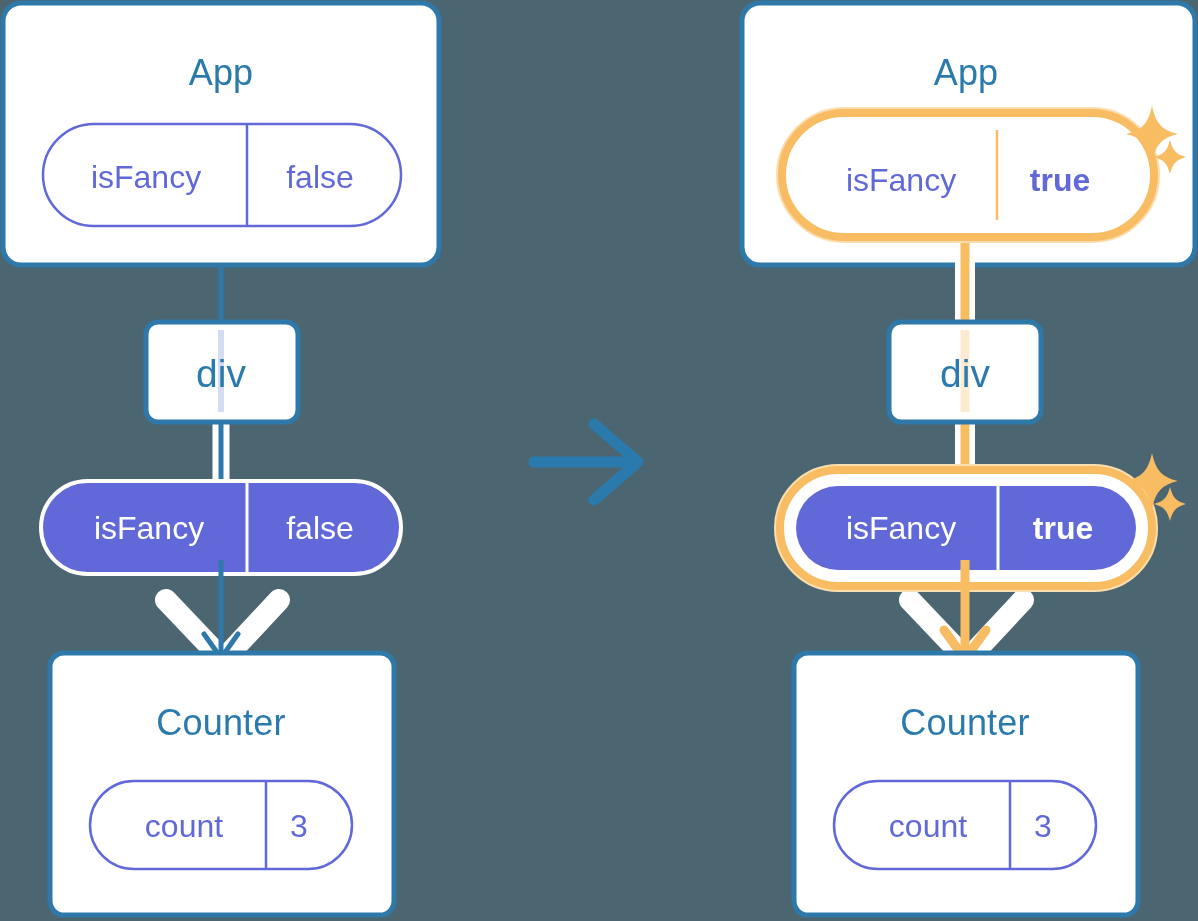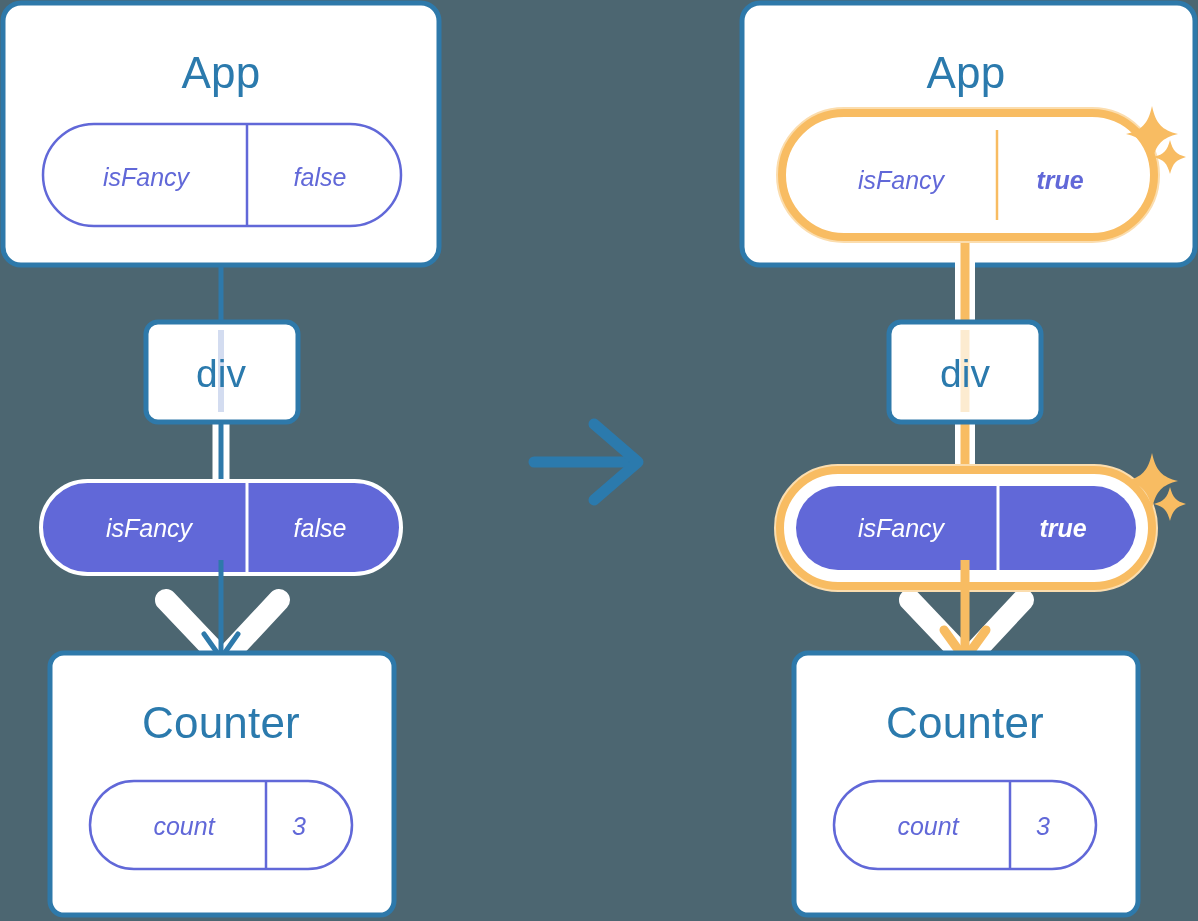--- a/index.html
+++ b/index.html
@@ -12,29 +12,28 @@
   }
   #stage{position:absolute;inset:0;width:1198px;height:921px;}
   svg.layer{position:absolute;left:0;top:0;width:1198px;height:921px;overflow:visible;}
   .lbl{
     position:absolute;
     pointer-events:none;
     white-space:nowrap;
     font-family:"Liberation Sans", sans-serif;
   }
   .comp-title{
-    font-size:44px;
+    font-size:36px;
     color:#2B7AAD;
     font-weight:400;
     letter-spacing:.2px;
   }
   .pill-txt{
-    font-size:25px;
+    font-size:32px;
     font-weight:400;
-    font-style:italic;
   }
   .pill-txt.light{color:#6168D8;}
   .pill-txt.white{color:#FFFFFF;}
   .pill-txt.bold{font-weight:700;}
   .tag-txt{
     font-size:39px;
     color:#2B7AAD;
   }
   .ctr{transform:translate(-50%,-50%);}
 </style>

